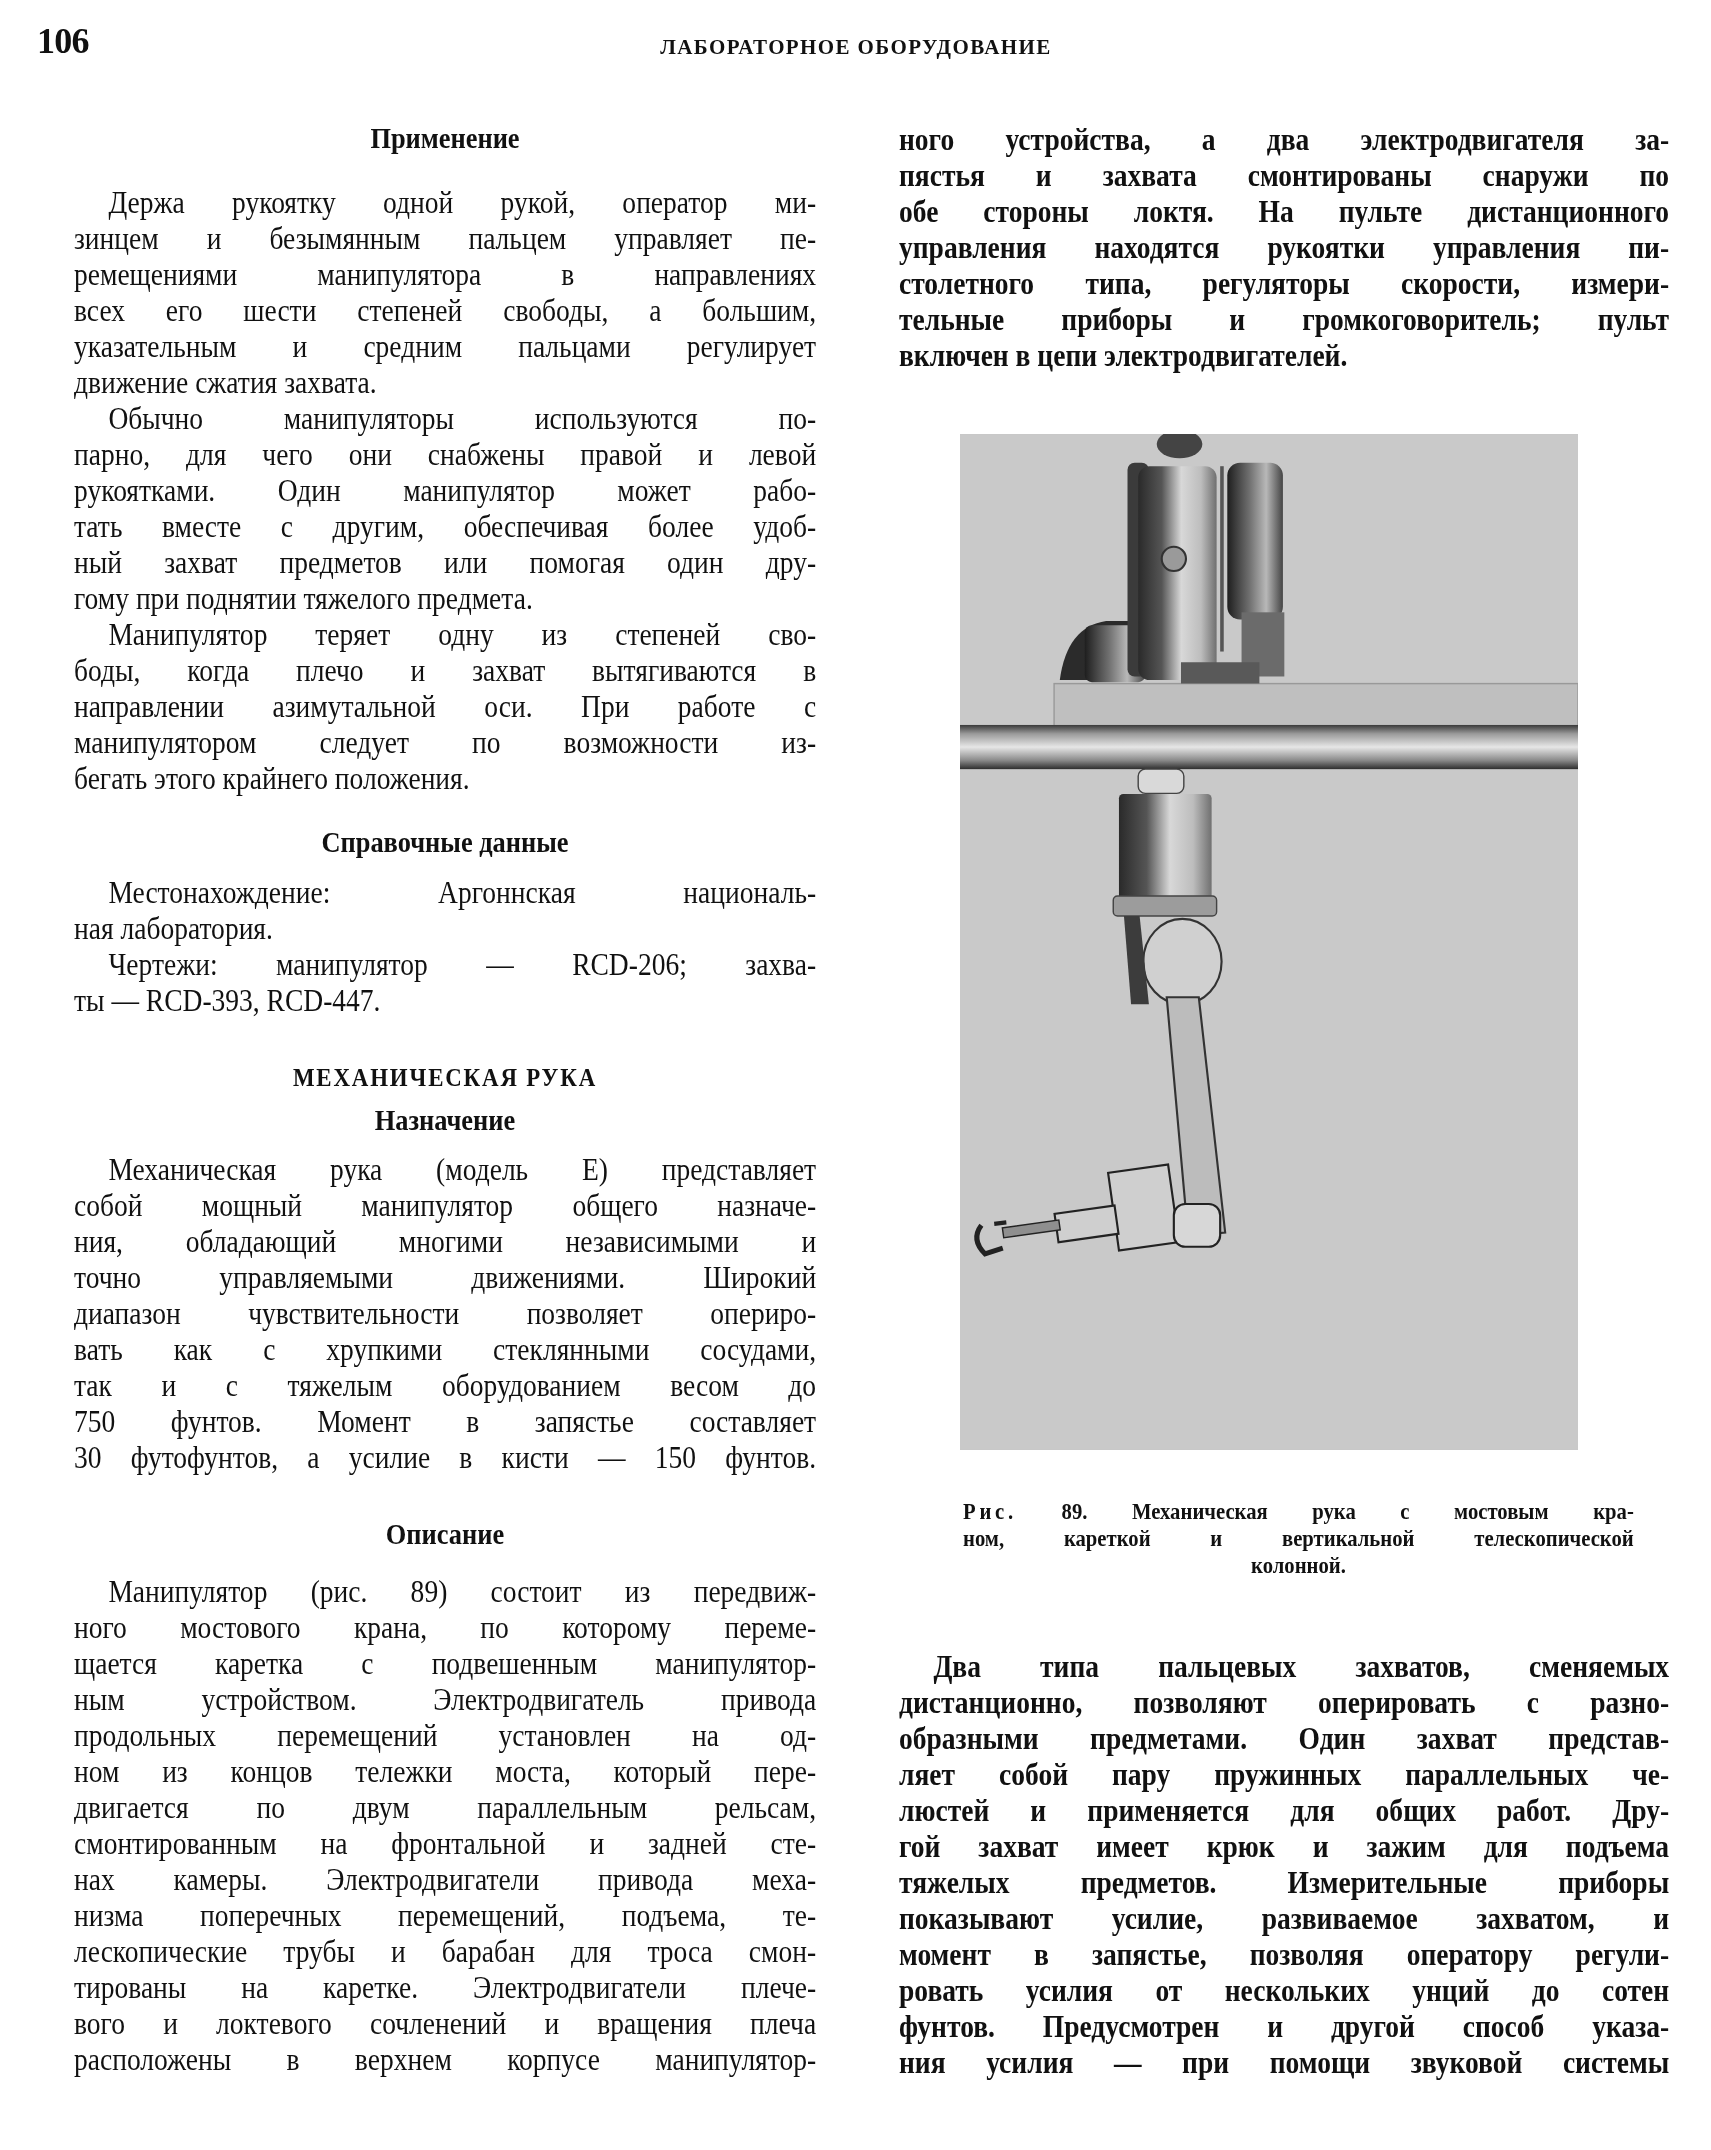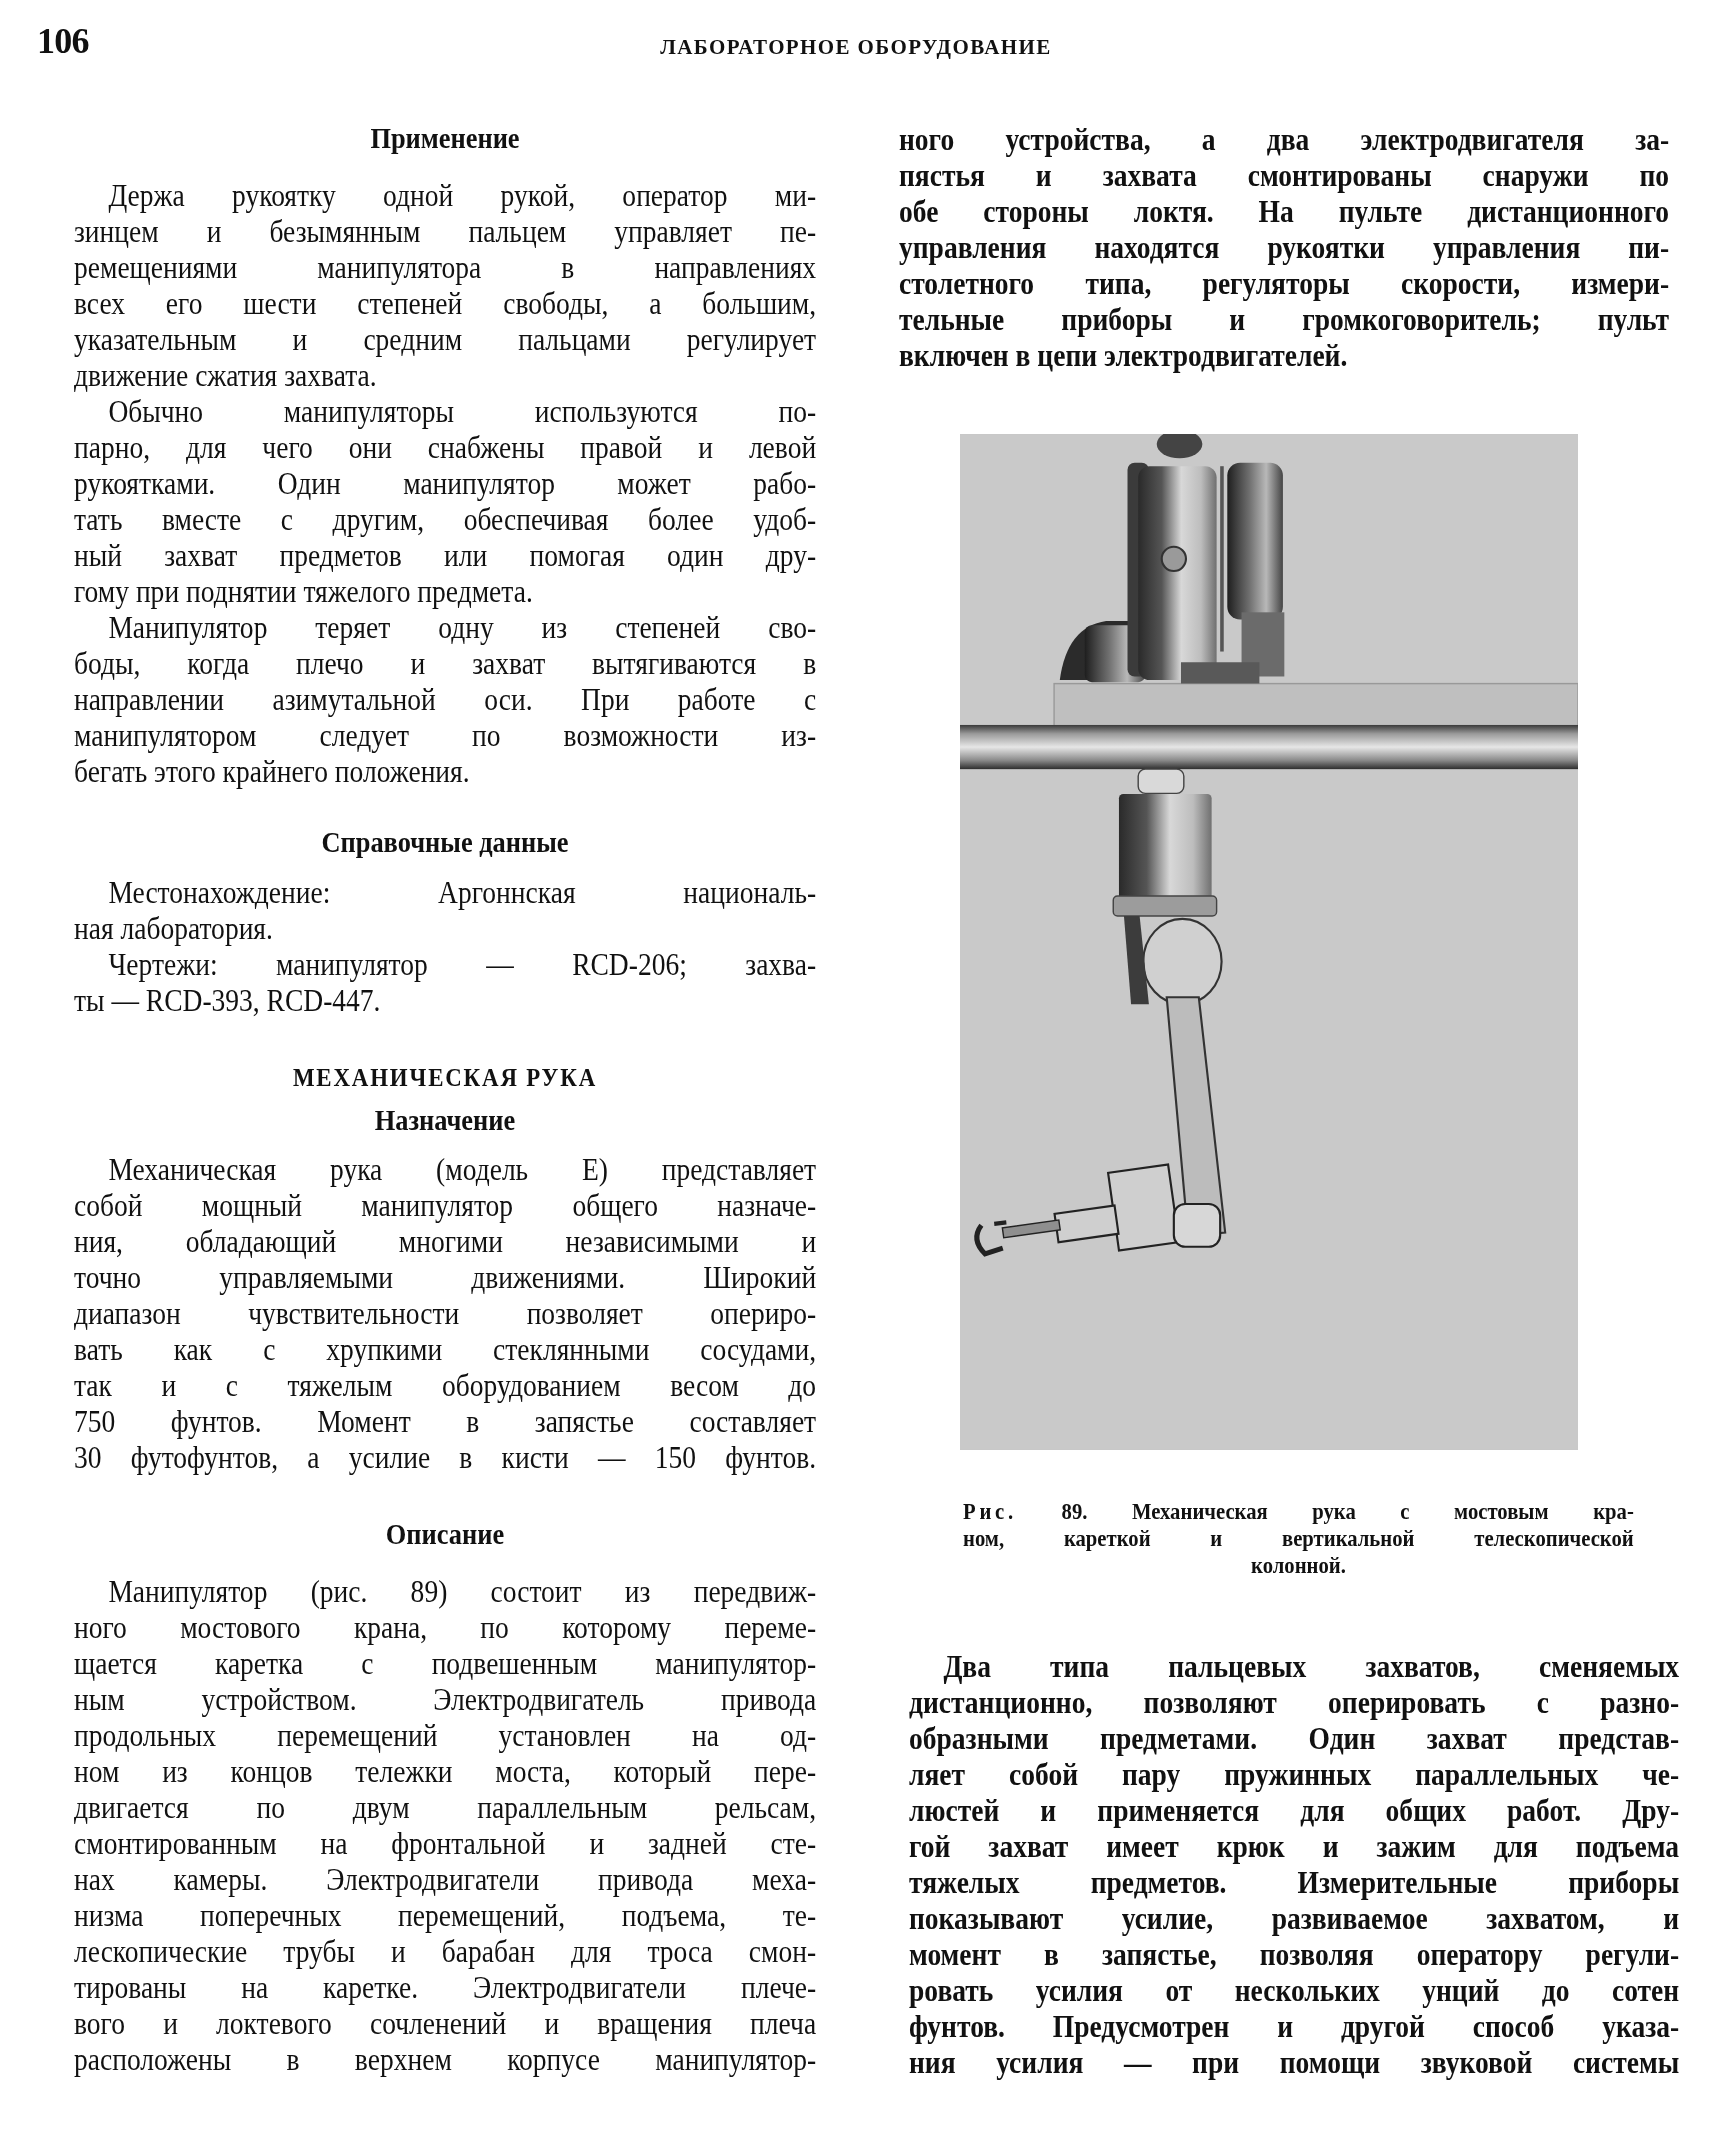--- a/index.html
+++ b/index.html
@@ -21,21 +21,21 @@
   .fig-label { letter-spacing: 4.3px; }
 </style>
 </head>
 <body>
 
 <div class="pagenum">106</div>
 <div class="running-head">ЛАБОРАТОРНОЕ ОБОРУДОВАНИЕ</div>
 
 <div class="heading" style="left:74px;width:742px;top:120px;">Применение</div>
 
-<div class="col col-left" style="top:177px;">
+<div class="col col-left" style="top:184px;">
   <span class="line indent">Держа рукоятку одной рукой, оператор ми-</span>
   <span class="line">зинцем и безымянным пальцем управляет пе-</span>
   <span class="line">ремещениями манипулятора в направлениях</span>
   <span class="line">всех его шести степеней свободы, а большим,</span>
   <span class="line">указательным и средним пальцами регулирует</span>
   <span class="line last">движение сжатия захвата.</span>
   <span class="line indent">Обычно манипуляторы используются по-</span>
   <span class="line">парно, для чего они снабжены правой и левой</span>
   <span class="line">рукоятками. Один манипулятор может рабо-</span>
   <span class="line">тать вместе с другим, обеспечивая более удоб-</span>
@@ -161,21 +161,21 @@
     <path d="M48 1108 L65 1106" fill="none" stroke="#222" stroke-width="6"></path>
   </svg>
 </div>
 
 <div class="caption">
   <div class="cline"><span class="fig-label">Рис.</span> <span>89.</span> <span>Механическая рука с мостовым кра-</span></div>
   <div class="cline">ном, кареткой и вертикальной телескопической</div>
   <div class="cline center">колонной.</div>
 </div>
 
-<div class="col col-right" style="top:1648px;margin-left:10px;">
+<div class="col col-right" style="top:1648px;">
   <span class="line indent">Два типа пальцевых захватов, сменяемых</span>
   <span class="line">дистанционно, позволяют оперировать с разно-</span>
   <span class="line">образными предметами. Один захват представ-</span>
   <span class="line">ляет собой пару пружинных параллельных че-</span>
   <span class="line">люстей и применяется для общих работ. Дру-</span>
   <span class="line">гой захват имеет крюк и зажим для подъема</span>
   <span class="line">тяжелых предметов. Измерительные приборы</span>
   <span class="line">показывают усилие, развиваемое захватом, и</span>
   <span class="line">момент в запястье, позволяя оператору регули-</span>
   <span class="line">ровать усилия от нескольких унций до сотен</span>

